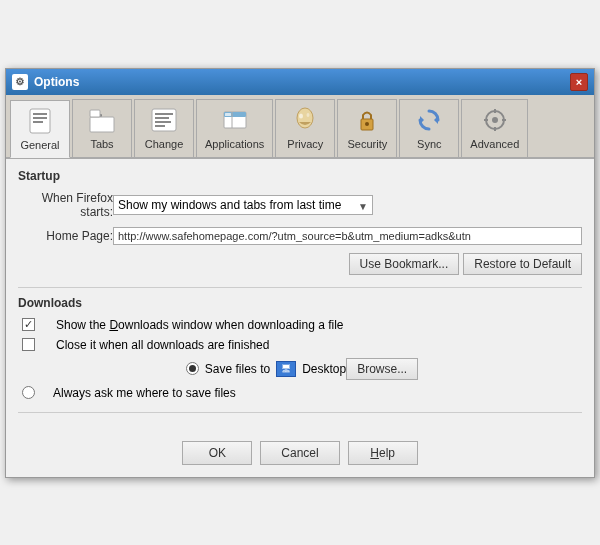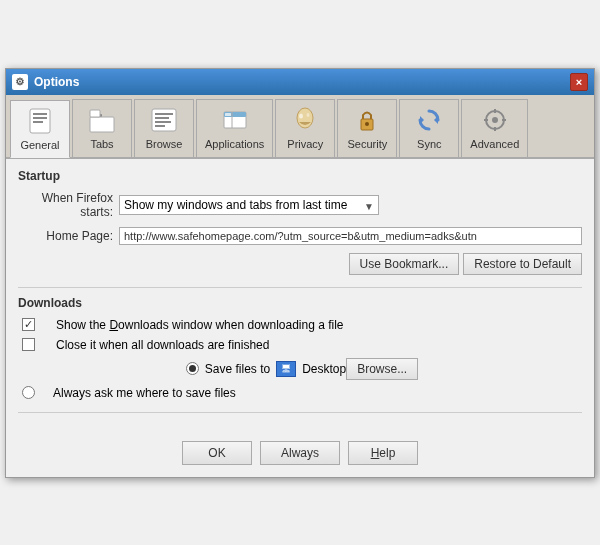--- a/index.html
+++ b/index.html
@@ -106,21 +106,20 @@
     .section-title {
       font-weight: bold;
       font-size: 12px;
       color: #333;
       margin-bottom: 8px;
     }
     .field-row {
       display: flex;
       align-items: center;
       margin-bottom: 8px;
-      gap: 6px;
     }
     .field-label {
       width: 95px;
       text-align: right;
       font-size: 12px;
       color: #333;
       flex-shrink: 0;
     }
     .dropdown {
       display: flex;
@@ -296,21 +295,21 @@
     <div class="tab">
       <div class="tab-icon">
         <svg width="28" height="28" viewBox="0 0 28 28">
           <rect x="2" y="3" width="24" height="22" rx="2" fill="white" stroke="#aaa"></rect>
           <rect x="5" y="7" width="18" height="2" fill="#888"></rect>
           <rect x="5" y="11" width="14" height="2" fill="#888"></rect>
           <rect x="5" y="15" width="16" height="2" fill="#888"></rect>
           <rect x="5" y="19" width="10" height="2" fill="#888"></rect>
         </svg>
       </div>
-      <span>Browse</span>
+      <span>Change</span>
     </div>
     <div class="tab">
       <div class="tab-icon">
         <svg width="28" height="28" viewBox="0 0 28 28">
           <rect x="3" y="6" width="22" height="16" rx="1" fill="white" stroke="#aaa"></rect>
           <rect x="3" y="6" width="22" height="5" rx="1" fill="#7ab0d4"></rect>
           <line x1="11" y1="6" x2="11" y2="22" stroke="#aaa" stroke-width="1"></line>
           <rect x="4" y="7" width="6" height="3" rx="0.5" fill="white" opacity="0.7"></rect>
         </svg>
       </div>
@@ -419,16 +418,16 @@
         <span>Always ask me where to save files</span>
       </div>
     </div>
 
     <hr class="separator">
 
   </div>
 
   <div class="bottom-buttons">
     <button class="bottom-btn">OK</button>
-    <button class="bottom-btn">Always</button>
+    <button class="bottom-btn">Cancel</button>
     <button class="bottom-btn"><span class="underline">H</span><span>elp</span></button>
   </div>
 </div>
 
 </body></html>

